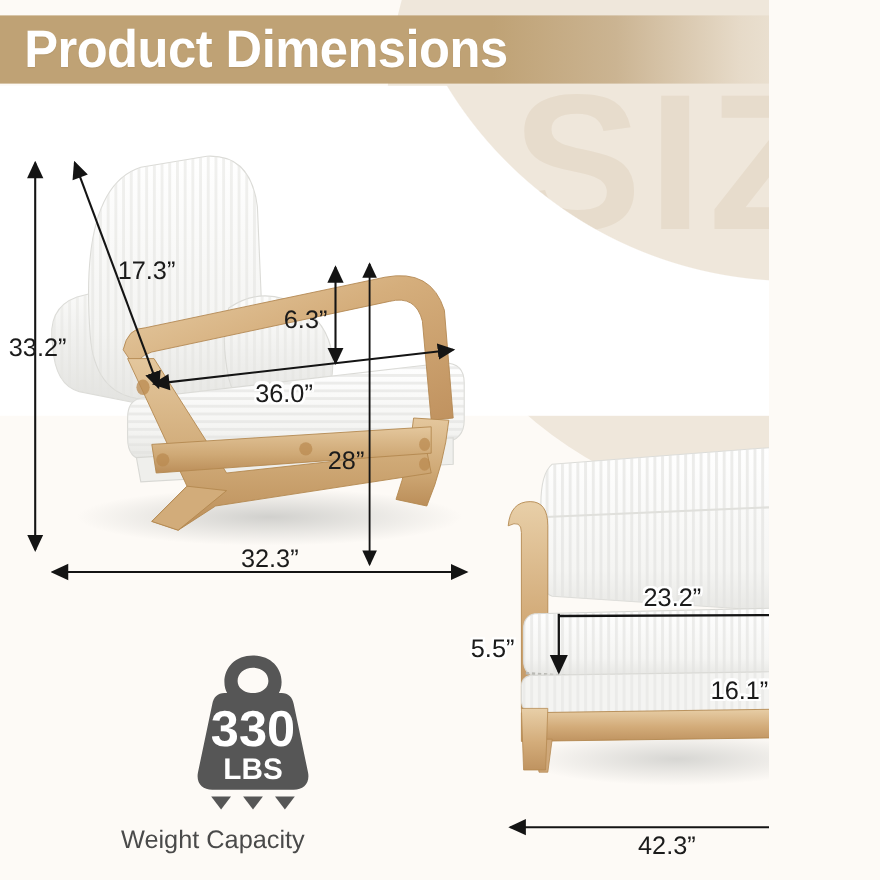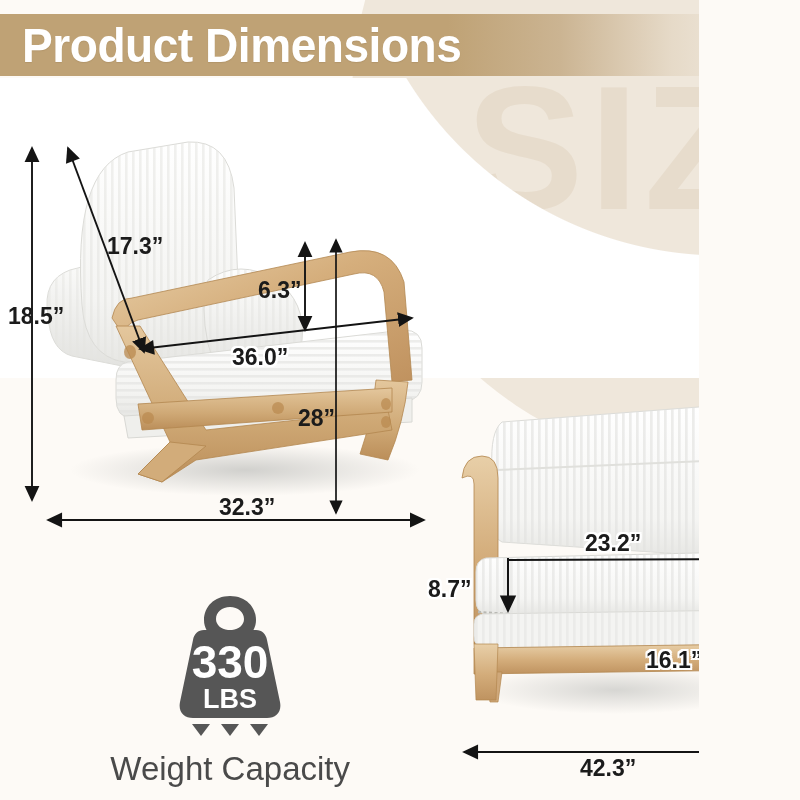--- a/index.html
+++ b/index.html
@@ -52,38 +52,37 @@
     text-shadow:0 1px 1px rgba(120,95,55,.18);
   }
 
   
   .dim{
     position:absolute;
     font-size:23px;
     color:#1b1b1b;
     white-space:nowrap;
     font-family:"Liberation Sans", sans-serif;
-    font-weight:bold;
   }
   .dim.onwhite{
     text-shadow:
       -2px -2px 0 #fff, 2px -2px 0 #fff, -2px 2px 0 #fff, 2px 2px 0 #fff,
       0 -2px 0 #fff, 0 2px 0 #fff, -2px 0 0 #fff, 2px 0 0 #fff;
   }
 
   
   .chair-svg{position:absolute;}
 
   
   .weight-block{position:absolute;left:110px;top:590px;width:240px;height:200px;}
   .weight-icon{position:absolute;left:58px;top:2px;}
   .weight-caption{
     position:absolute;left:0;top:160px;width:240px;
-    text-align:right;
-    font-size:33px;color:#4a4a4a;
+    text-align:left;
+    font-size:23px;color:#4a4a4a;
     white-space:nowrap;
   }
 </style>
 </head>
 <body>
 
 <div id="stage">
 
   <div class="bg-base"></div>
   <div class="bg-circle"></div>
@@ -176,21 +175,21 @@
 
     <line x1="305" y1="243" x2="305" y2="330" stroke="#141414" stroke-width="1.9" marker-start="url(#arwS)" marker-end="url(#arw)"></line>
 
     <line x1="140" y1="349" x2="412" y2="318" stroke="#141414" stroke-width="1.9" marker-start="url(#arwS)" marker-end="url(#arw)"></line>
 
     <line x1="336" y1="240" x2="336" y2="513" stroke="#141414" stroke-width="1.7" marker-start="url(#arwS)" marker-end="url(#arw)"></line>
 
     <line x1="48" y1="520" x2="424" y2="520" stroke="#141414" stroke-width="1.9" marker-start="url(#arwS)" marker-end="url(#arw)"></line>
   </svg>
 
-  <div class="dim" style="left:8px;top:303px;">18.5”</div>
+  <div class="dim" style="left:8px;top:303px;">33.2”</div>
   <div class="dim" style="left:107px;top:233px;">17.3”</div>
   <div class="dim" style="left:258px;top:277px;text-align:center;">6.3”</div>
   <div class="dim onwhite" style="left:232px;top:344px;">36.0”</div>
   <div class="dim" style="left:298px;top:405px;">28”</div>
   <div class="dim" style="left:219px;top:494px;">32.3”</div>
 
   <svg class="chair-svg" style="left:440px;top:360px;" width="350" height="400" viewBox="0 0 350 400">
     <defs>
       <linearGradient id="woodC" x1="0" y1="0" x2="0" y2="1">
         <stop offset="0%" stop-color="#e8cfa8"></stop>
@@ -243,22 +242,22 @@
     <line x1="508" y1="560" x2="752" y2="559" stroke="#141414" stroke-width="2.1"></line>
 
     <line x1="508" y1="558" x2="508" y2="611" stroke="#141414" stroke-width="2.1" marker-end="url(#arw)"></line>
 
     <line x1="752" y1="558" x2="752" y2="744" stroke="#141414" stroke-width="2.1" marker-end="url(#arw)"></line>
 
     <line x1="464" y1="752" x2="760" y2="752" stroke="#141414" stroke-width="1.9" marker-start="url(#arwS)" marker-end="url(#arw)"></line>
   </svg>
 
   <div class="dim onwhite" style="left:585px;top:530px;">23.2”</div>
-  <div class="dim onwhite" style="left:428px;top:576px;">8.7”</div>
-  <div class="dim onwhite" style="left:646px;top:614px;margin-top:33px;">16.1”</div>
+  <div class="dim onwhite" style="left:428px;top:576px;">5.5”</div>
+  <div class="dim onwhite" style="left:646px;top:614px;">16.1”</div>
   <div class="dim" style="left:580px;top:755px;">42.3”</div>
 
   <div class="weight-block">
     <svg class="weight-icon" width="124" height="146" viewBox="0 0 124 146">
 
       <path d="M62 4 C46 4 36 15 36 28 C36 36 40 42 46 45 L60 38 C53 37 48 33 48 27 C48 20 54 15 62 15 C70 15 76 20 76 27 C76 33 71 37 64 38 L78 45 C84 42 88 36 88 28 C88 15 78 4 62 4 Z" fill="#565656"></path>
 
       <path d="M36 38 L88 38 C94 38 98 42 99 48 L112 110 C114 120 108 126 99 126 L25 126 C16 126 10 120 12 110 L25 48 C26 42 30 38 36 38 Z" fill="#565656"></path>
 
       <text x="62" y="86" text-anchor="middle" font-family="Liberation Sans, sans-serif" font-size="46" font-weight="bold" fill="#ffffff">330</text>

